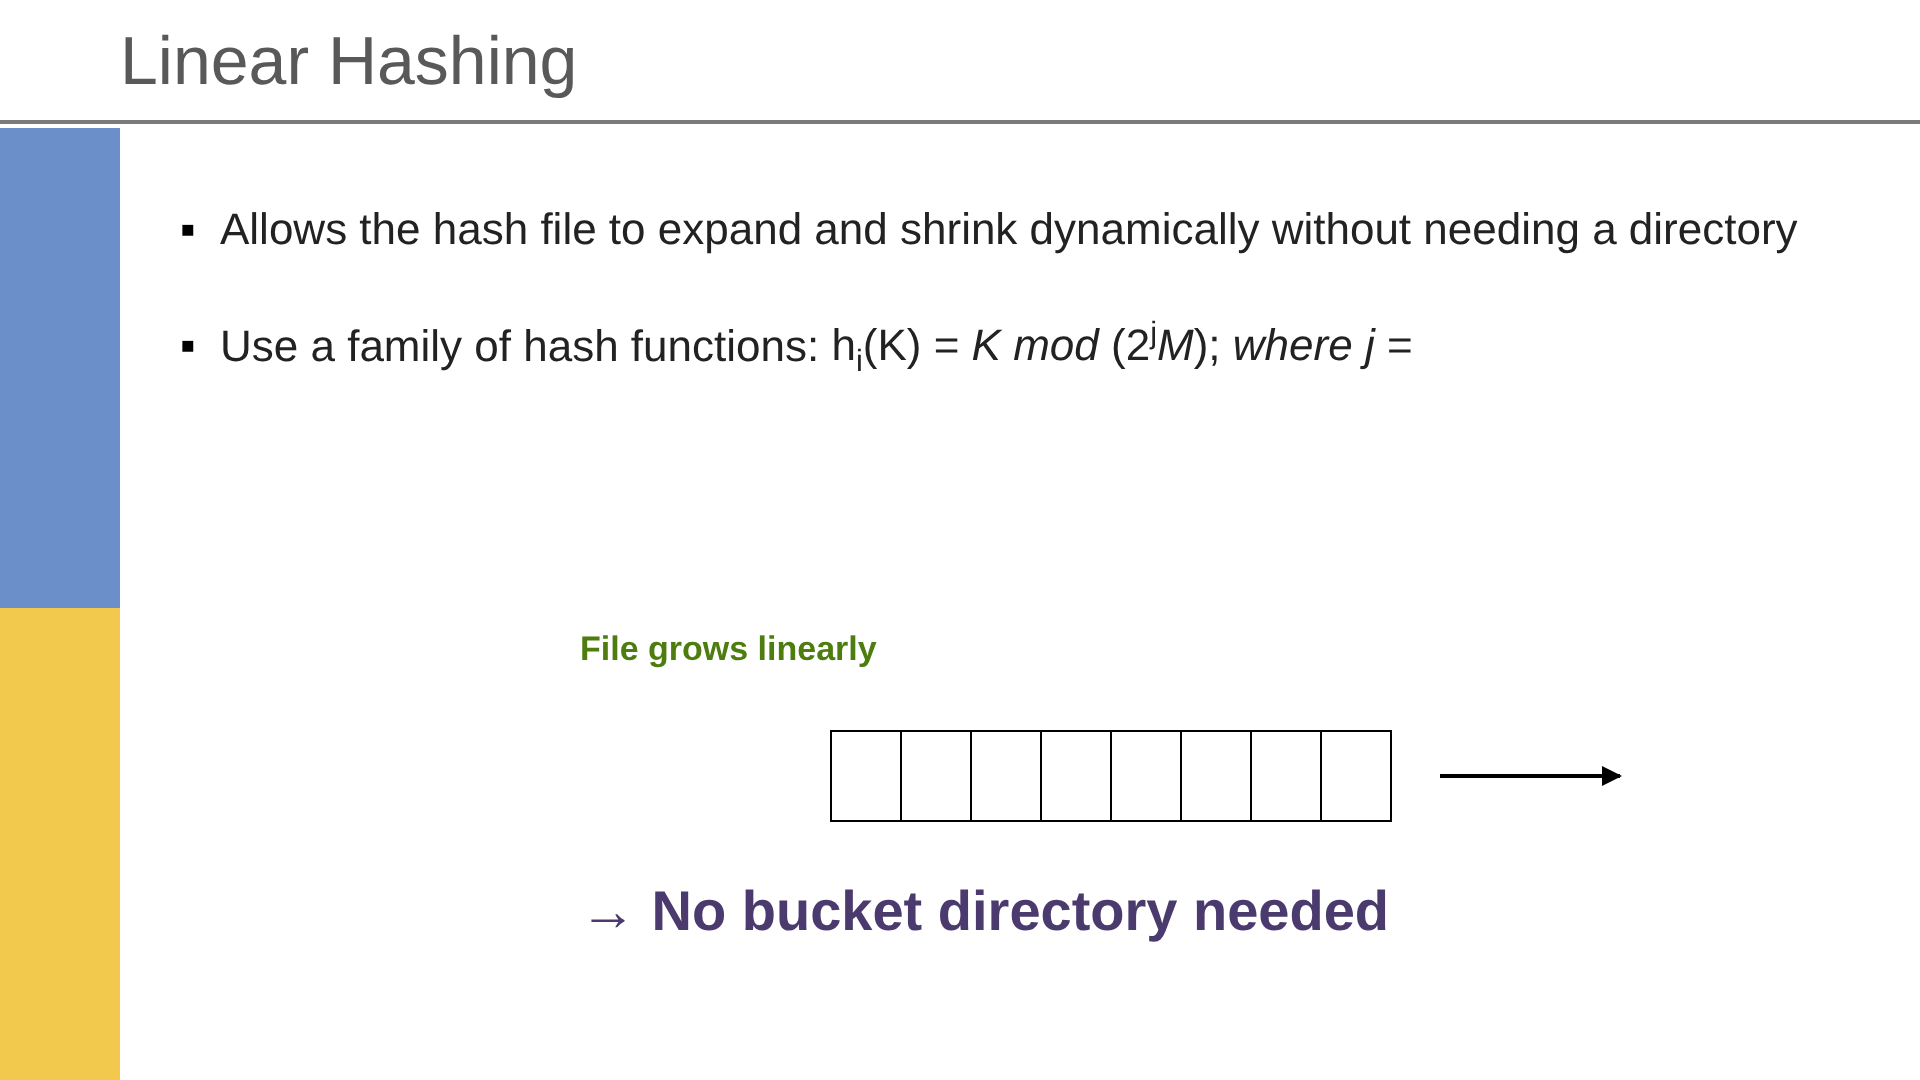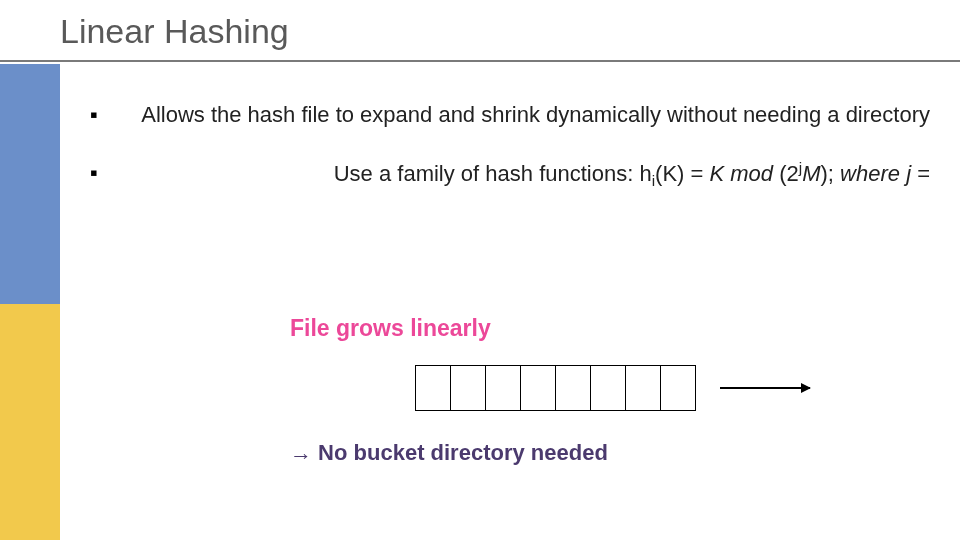--- a/index.html
+++ b/index.html
@@ -55,51 +55,50 @@
     width: 840px;
     font-family: "Segoe UI", "Century Gothic", Arial, sans-serif;
     font-size: 22px;
     color: #222;
   }
   .bullet {
     position: relative;
     margin-bottom: 28px;
     padding-left: 20px;
     line-height: 1.35;
-    text-align: right;
   }
   .bullet::before {
     content: "▪";
     position: absolute;
     left: 0;
     top: 0;
     color: #000;
   }
   .math {
     font-family: Liberation Sans, sans-serif;
   }
   .math .italic { font-style: italic; }
   .sup { font-size: 0.7em; vertical-align: super; }
   .sub { font-size: 0.7em; vertical-align: sub; }
 
   .caption1 {
     position: absolute;
     top: 315px;
     left: 290px;
     font-family: Arial, sans-serif;
-    font-size: 23px;
+    font-size: 17px;
     font-weight: bold;
-    color: #ec4899;
+    color: #4d7c0f;
   }
   .caption2 {
     position: absolute;
     top: 440px;
     left: 290px;
     font-family: Arial, sans-serif;
-    font-size: 22px;
+    font-size: 28px;
     font-weight: bold;
     color: #4b3a6e;
   }
 
   .bucket-row {
     position: absolute;
     top: 365px;
     left: 415px;
     display: flex;
   }

